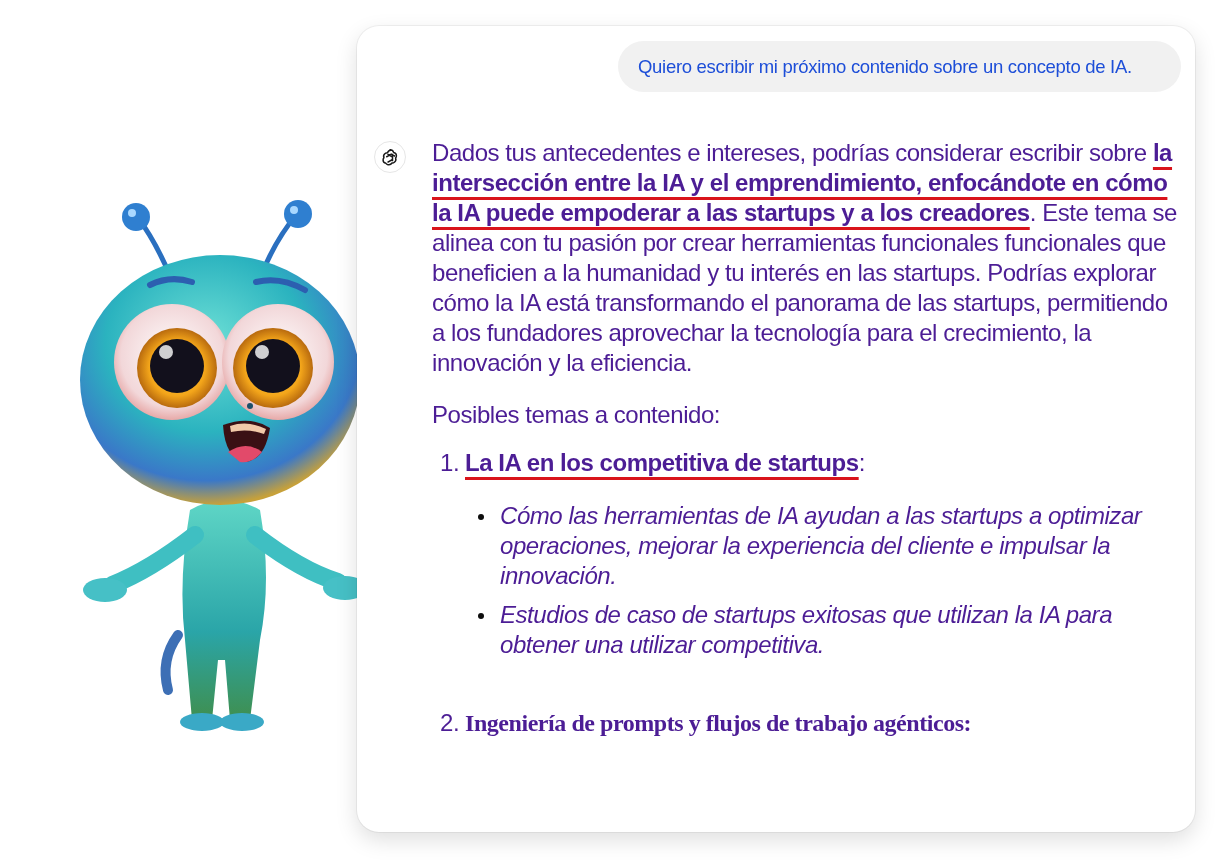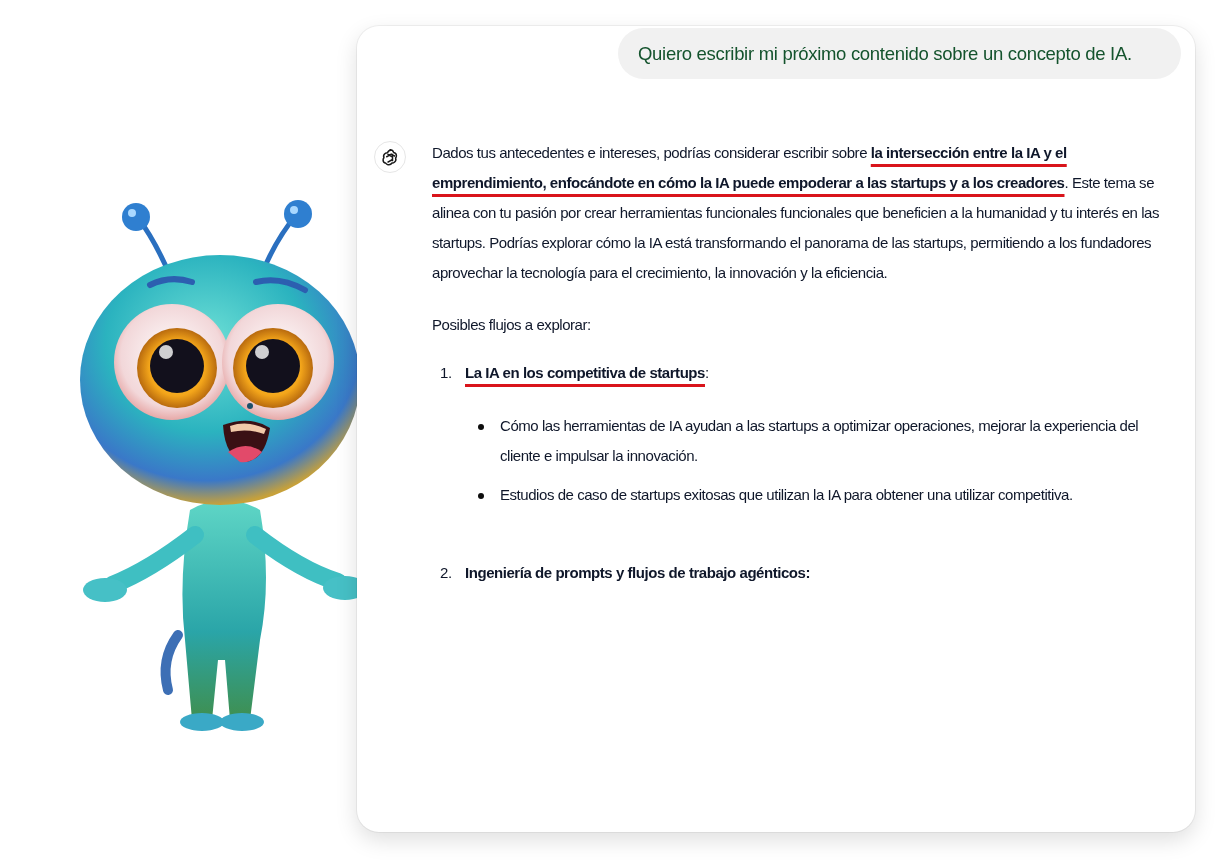--- a/index.html
+++ b/index.html
@@ -21,73 +21,73 @@
     left: 357px; top: 26px;
     width: 838px; height: 806px;
     background: #ffffff;
     border-radius: 22px;
     box-shadow: 0 8px 22px rgba(0,0,0,0.13), 0 0 0 1px rgba(0,0,0,0.05);
     overflow: hidden;
   }
 
   .user-bubble {
     position: absolute;
-    left: 261px; top: 2px;
+    left: 261px; top: 15px;
     width: 563px;
     background: #f1f1f1;
     border-radius: 26px;
     padding: 12px 20px 12px 20px;
     font-size: 18.5px;
     line-height: 27px;
     letter-spacing: -0.3px;
-    color: #14532d;
+    color: #1d4ed8;
   }
   .user-bubble span { display: block; }
 
   .assistant {
     position: absolute;
     left: 0; top: 112px; right: 0;
   }
   .avatar {
     position: absolute;
     left: 17px; top: 3px;
     width: 32px; height: 32px;
     border-radius: 50%;
     border: 1px solid #e6e6e6;
     background: #fff;
     display: flex; align-items: center; justify-content: center;
   }
   .answer {
     position: absolute;
     left: 75px; top: 0;
     width: 750px;
-    font-size: 15px;
+    font-size: 24px;
     line-height: 30px;
     letter-spacing: -0.45px;
-    color: #0f172a;
+    color: #4c1d95;
   }
   .answer p { margin: 0; }
   .hl {
     font-weight: bold;
     text-decoration: underline;
     text-decoration-color: #d9141b;
     text-decoration-thickness: 3px;
     text-underline-offset: 6px;
   }
-  .heading-plain { font-weight: bold; }
+  .heading-plain { font-weight: bold; font-family: Liberation Serif, serif; }
 
   .intro { }
   .section-lead { margin-top: 22px !important; }
 
   ol.topics { list-style: none; margin-top: 18px; }
   ol.topics > li { position: relative; padding-left: 33px; }
   ol.topics > li + li { margin-top: 48px; }
   .num { position: absolute; left: 8px; top: 0; }
   ul.bullets { list-style: none; margin-top: 23px; padding-left: 35px; }
-  ul.bullets li { position: relative; padding-left: 0; }
+  ul.bullets li { position: relative; padding-left: 0; font-style: italic; }
   ul.bullets li + li { margin-top: 9px; }
   ul.bullets li::before {
     content: "";
     position: absolute;
     left: -22px; top: 13px;
     width: 6px; height: 6px;
     border-radius: 50%;
     background: #0d0d0d;
   }
 </style>
@@ -171,21 +171,21 @@
       <div class="avatar">
         <svg width="20" height="20" viewBox="0 0 24 24" fill="none" stroke="#1a1a1a" stroke-width="1.8" stroke-linejoin="round">
           <path d="M12 3.2c2.1 0 3.8 1.4 4.3 3.3 1.9.3 3.4 2 3.4 4 0 1-.4 2-1 2.7.7 1.8.2 3.9-1.4 5.1-.9.7-1.9 1-2.9.9-1 1.6-2.9 2.4-4.8 2-1-.2-1.9-.8-2.5-1.6-1.9-.3-3.4-2-3.4-4 0-1 .4-2 1-2.7-.7-1.8-.2-3.9 1.4-5.1.9-.7 1.9-1 2.9-.9.6-1.7 2.3-3 4-3z"></path>
           <path d="M9 8.5l6 3.5v5M15 8v7l-6 3.5M7.5 12l6-3.5 4.5 2.6"></path>
         </svg>
       </div>
 
       <div class="answer">
         <p class="intro"><span>Dados tus antecedentes e intereses, podrías considerar escribir sobre </span><span class="hl">la intersección entre la IA y el emprendimiento, enfocándote en cómo la IA puede empoderar a las startups y a los creadores</span><span>. Este tema se alinea con tu pasión por crear herramientas funcionales funcionales que beneficien a la humanidad y tu interés en las startups. Podrías explorar cómo la IA está transformando el panorama de las startups, permitiendo a los fundadores aprovechar la tecnología para el crecimiento, la innovación y la eficiencia.</span></p>
 
-        <p class="section-lead">Posibles flujos a explorar:</p>
+        <p class="section-lead">Posibles temas a contenido:</p>
 
         <ol class="topics">
           <li>
             <span class="num">1.</span>
             <span class="hl">La IA en los competitiva de startups</span><span>:</span>
             <ul class="bullets">
               <li>Cómo las herramientas de IA ayudan a las startups a optimizar operaciones, mejorar la experiencia del cliente e impulsar la innovación.</li>
               <li>Estudios de caso de startups exitosas que utilizan la IA para obtener una utilizar competitiva.</li>
             </ul>
           </li>

